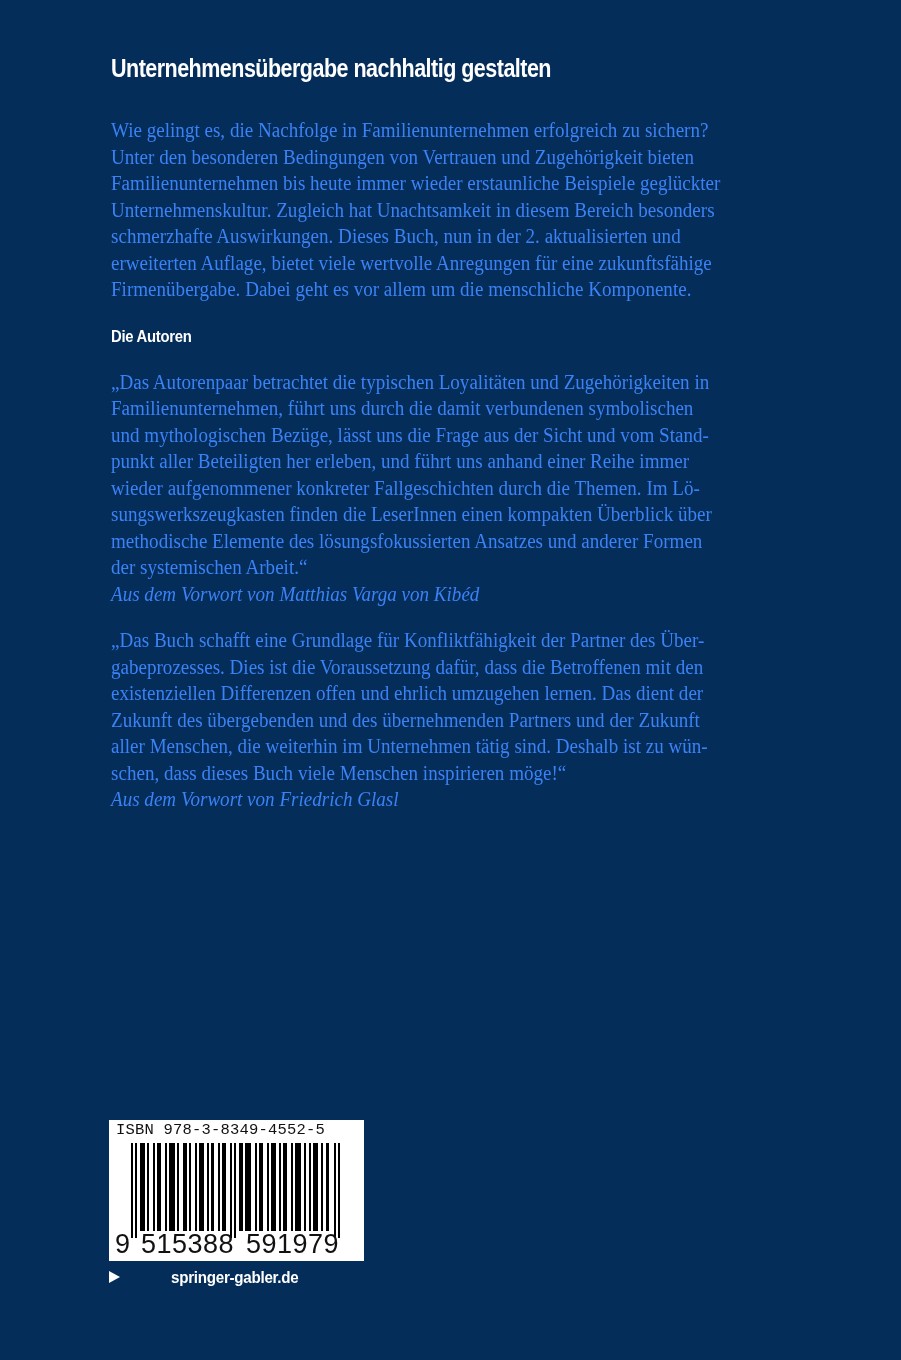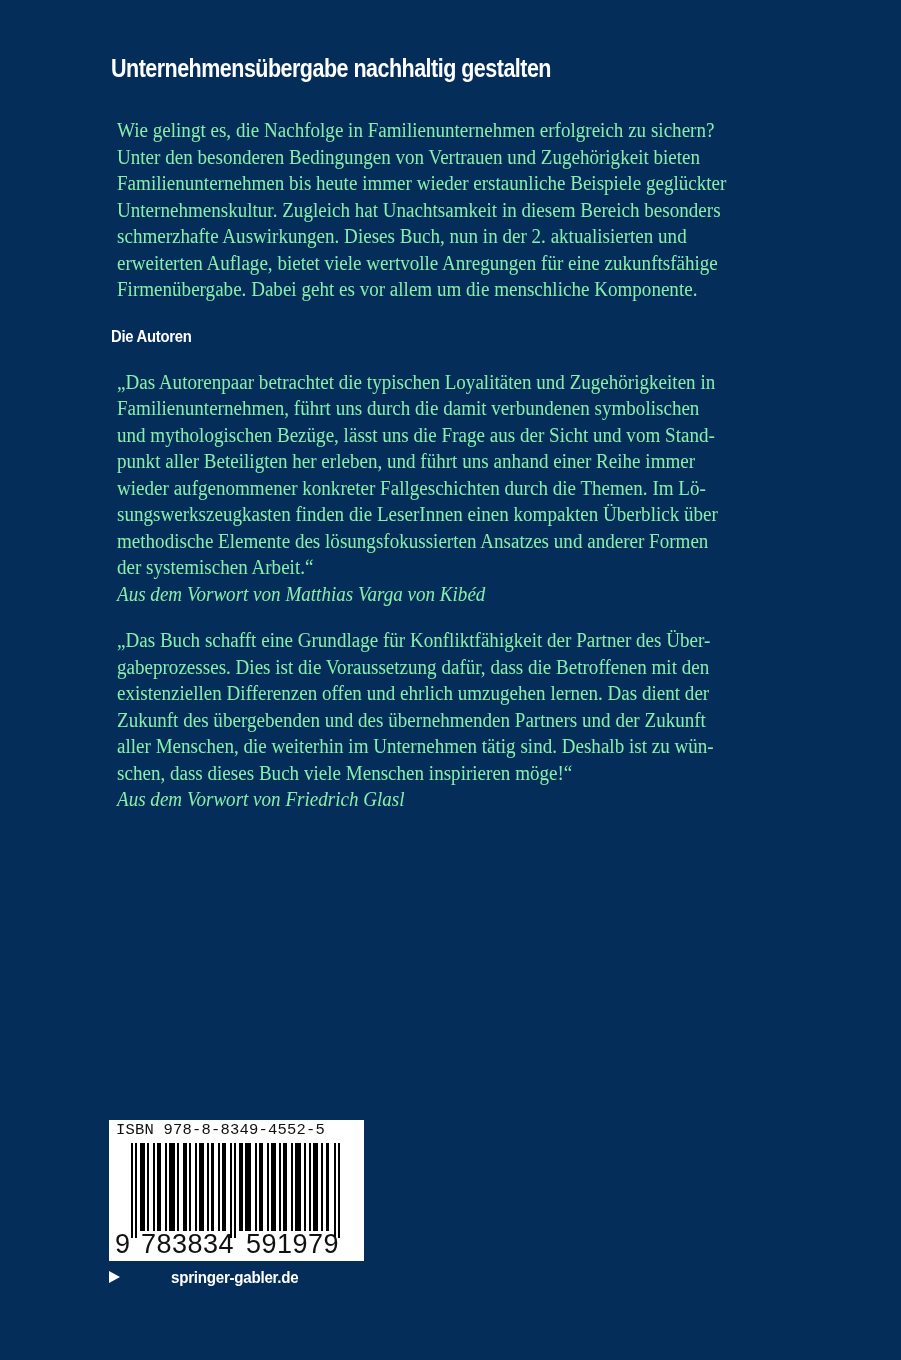--- a/index.html
+++ b/index.html
@@ -36,23 +36,23 @@
       white-space: nowrap;
       margin: 0;
       height: 40px;
       line-height: 40px;
       color: #ffffff;
     }
     .para {
       font-family: "Liberation Serif", serif;
       font-size: 20.5px;
       line-height: 26.5px;
-      margin: 6px;
-      white-space: nowrap;
-      color: #86efac;
+      margin: 0;
+      white-space: nowrap;
+      color: #3b82f6;
     }
     .para .line {
       display: block;
       transform: scaleX(0.93);
       transform-origin: left center;
     }
     .intro { margin-top: 29px; }
     .authors-heading {
       font-family: "Liberation Sans", sans-serif;
       font-weight: bold;
@@ -181,21 +181,21 @@
       <span class="line">gabeprozesses. Dies ist die Voraussetzung dafür, dass die Betroffenen mit den</span>
       <span class="line">existenziellen Differenzen offen und ehrlich umzugehen lernen. Das dient der</span>
       <span class="line">Zukunft des übergebenden und des übernehmenden Partners und der Zukunft</span>
       <span class="line">aller Menschen, die weiterhin im Unternehmen tätig sind. Deshalb ist zu wün-</span>
       <span class="line">schen, dass dieses Buch viele Menschen inspirieren möge!“</span>
       <span class="line attrib">Aus dem Vorwort von Friedrich Glasl</span>
     </p>
   </div>
 
   <div class="barcode-box">
-    <div class="isbn-text">ISBN 978-8-8349-4552-5</div>
+    <div class="isbn-text">ISBN 978-3-8349-4552-5</div>
     <svg class="bars" viewBox="0 0 210 95" preserveAspectRatio="none">
       <g fill="#000">
 
         <rect x="0" y="0" width="2" height="95"></rect>
         <rect x="4" y="0" width="2" height="95"></rect>
 
         <rect x="9" y="0" width="5" height="88"></rect>
         <rect x="16" y="0" width="2" height="88"></rect>
         <rect x="22" y="0" width="2" height="88"></rect>
         <rect x="26" y="0" width="4" height="88"></rect>
@@ -228,21 +228,21 @@
         <rect x="178" y="0" width="2" height="88"></rect>
         <rect x="182" y="0" width="5" height="88"></rect>
         <rect x="190" y="0" width="2" height="88"></rect>
         <rect x="195" y="0" width="3" height="88"></rect>
 
         <rect x="203" y="0" width="2" height="95"></rect>
         <rect x="207" y="0" width="2" height="95"></rect>
       </g>
     </svg>
     <div class="ean-text">
-      <span class="ean-first">9</span><span class="ean-group1">783834</span><span class="ean-group2">591979</span>
+      <span class="ean-first">9</span><span class="ean-group1">515388</span><span class="ean-group2">591979</span>
     </div>
   </div>
 
   <a class="publisher-link">
     <span class="arrow-icon"></span>
     <span class="publisher-text">springer-gabler.de</span>
   </a>
 </div>
 
 </body></html>

